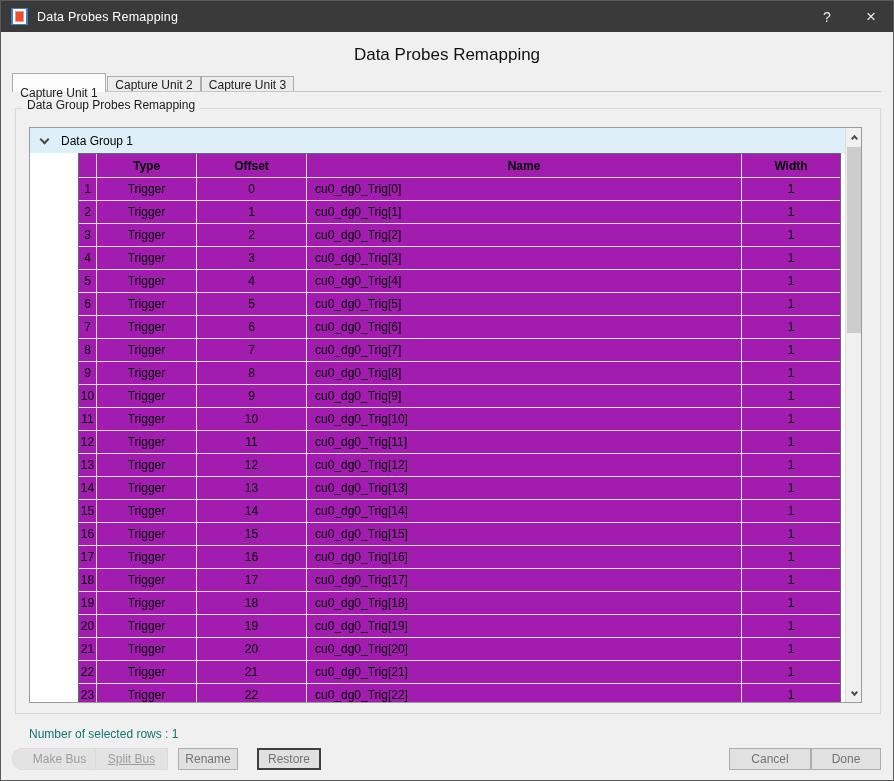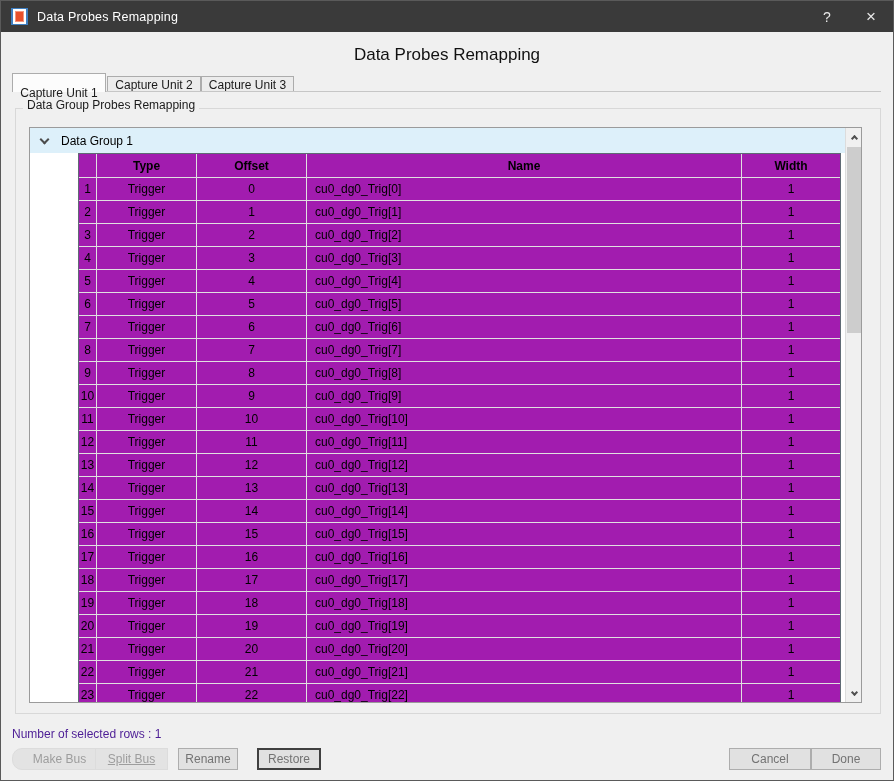--- a/index.html
+++ b/index.html
@@ -51,21 +51,21 @@
   .vscroll { position:absolute; right:0; top:0; width:16px; height:574px; background:#f0f0f0; border-left:1px solid #dcdcdc; }
   .sb-btn { position:absolute; left:0; width:16px; height:17px; background:#f0f0f0; display:flex; align-items:center; justify-content:center; }
   .sb-up { top:0; }
   .sb-down { bottom:0; }
   .sb-chev { width:5px; height:5px; border-right:2px solid #505050; border-bottom:2px solid #505050; }
   .sb-up .sb-chev { transform:rotate(-135deg); margin-top:3px; }
   .sb-down .sb-chev { transform:rotate(45deg); margin-bottom:3px; }
   .sb-thumb { position:absolute; left:1px; top:19px; width:14px; height:186px; background:#cdcdcd; }
 
   
-  .status { position:absolute; left:11px; top:726px; font-size:12px; color:#4c1d95; }
+  .status { position:absolute; left:28px; top:726px; font-size:12px; color:#0f766e; }
   .btn { position:absolute; top:747px; height:22px; background:#e1e1e1; border:1px solid #adadad; font-size:12px; color:#737373; display:flex; align-items:center; justify-content:center; font-family:inherit; }
   .btn:disabled, .btn.disabled { color:#9d9d9d; border-color:#dcdcdc; background:#e3e3e3; }
   .btn.focused { border:2px solid #404040;text-align:center; }
   .b-make { left:11px; width:95px;border-radius:10px; }
   .b-split { left:94px; width:73px;text-decoration:underline; }
   .b-rename { left:177px; width:60px; }
   .b-restore { left:256px; width:64px; }
   .b-cancel { left:728px; width:82px; }
   .b-done { left:810px; width:70px; }
 </style>

